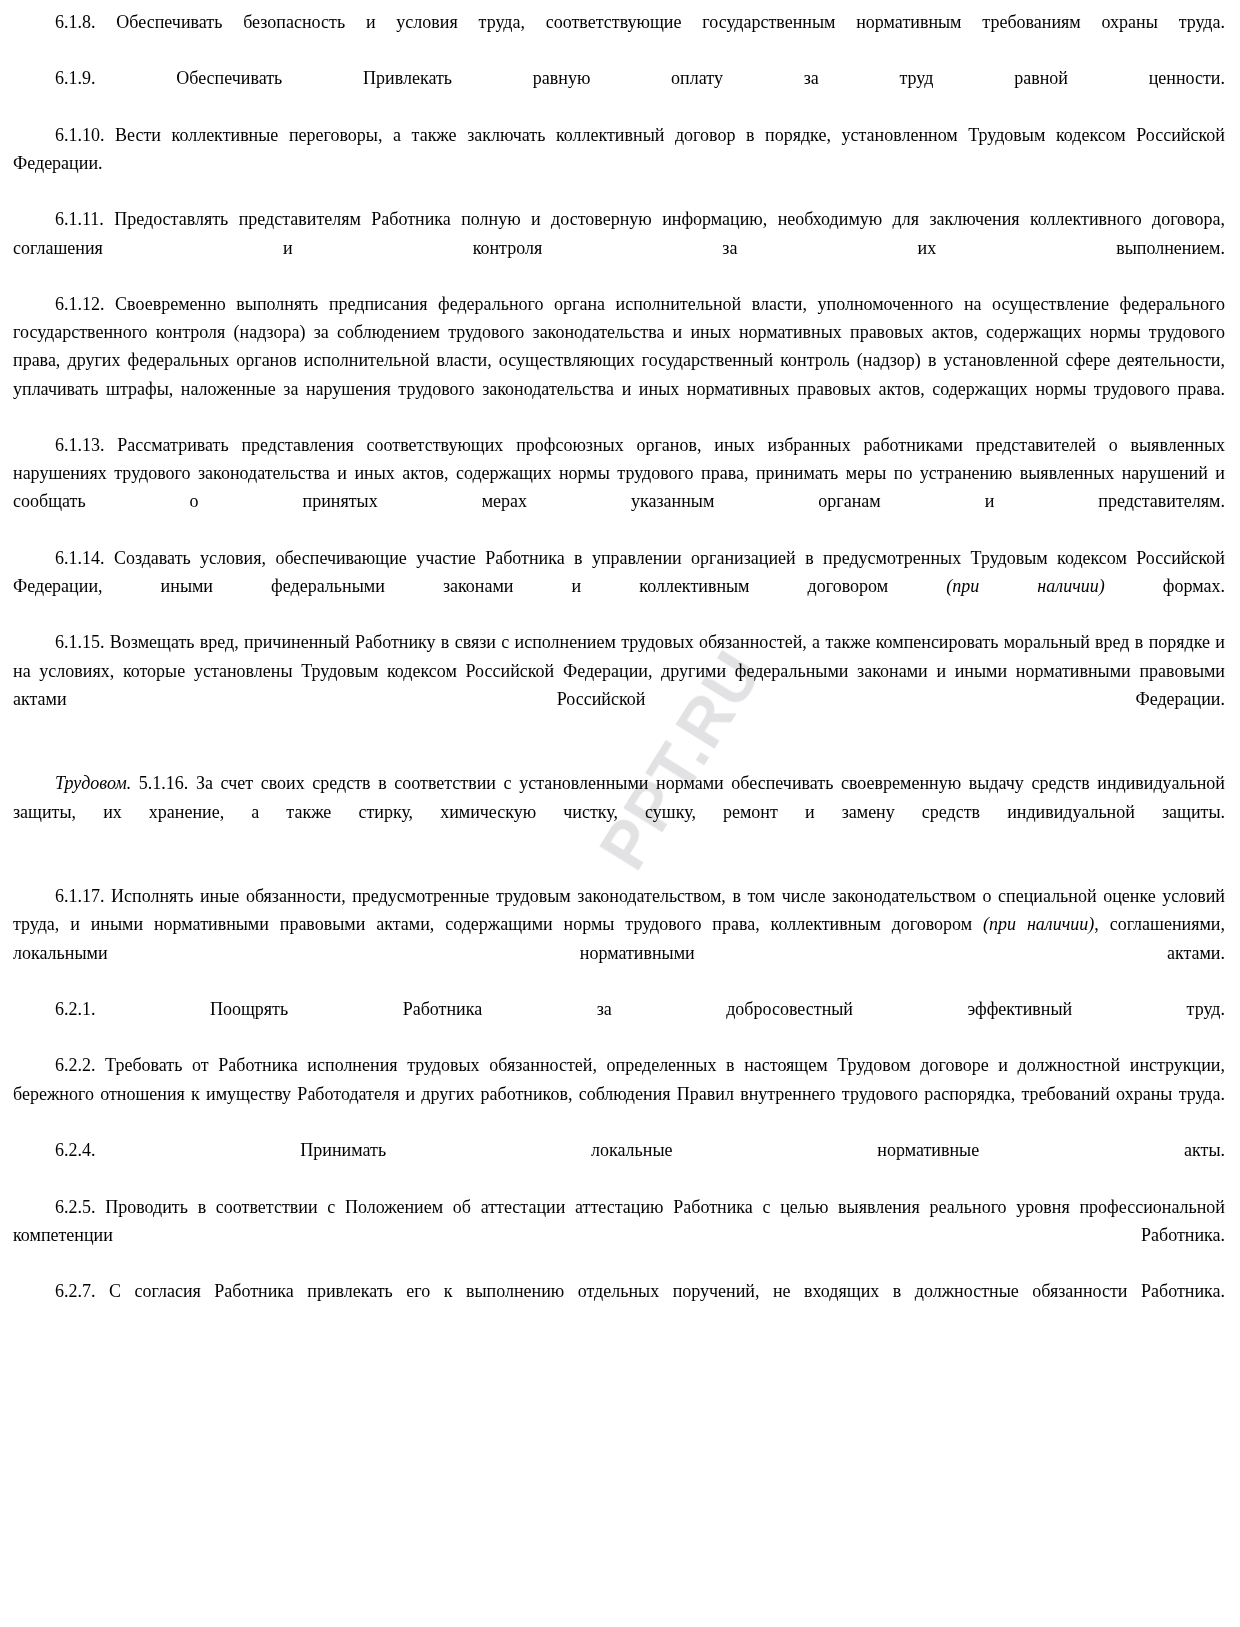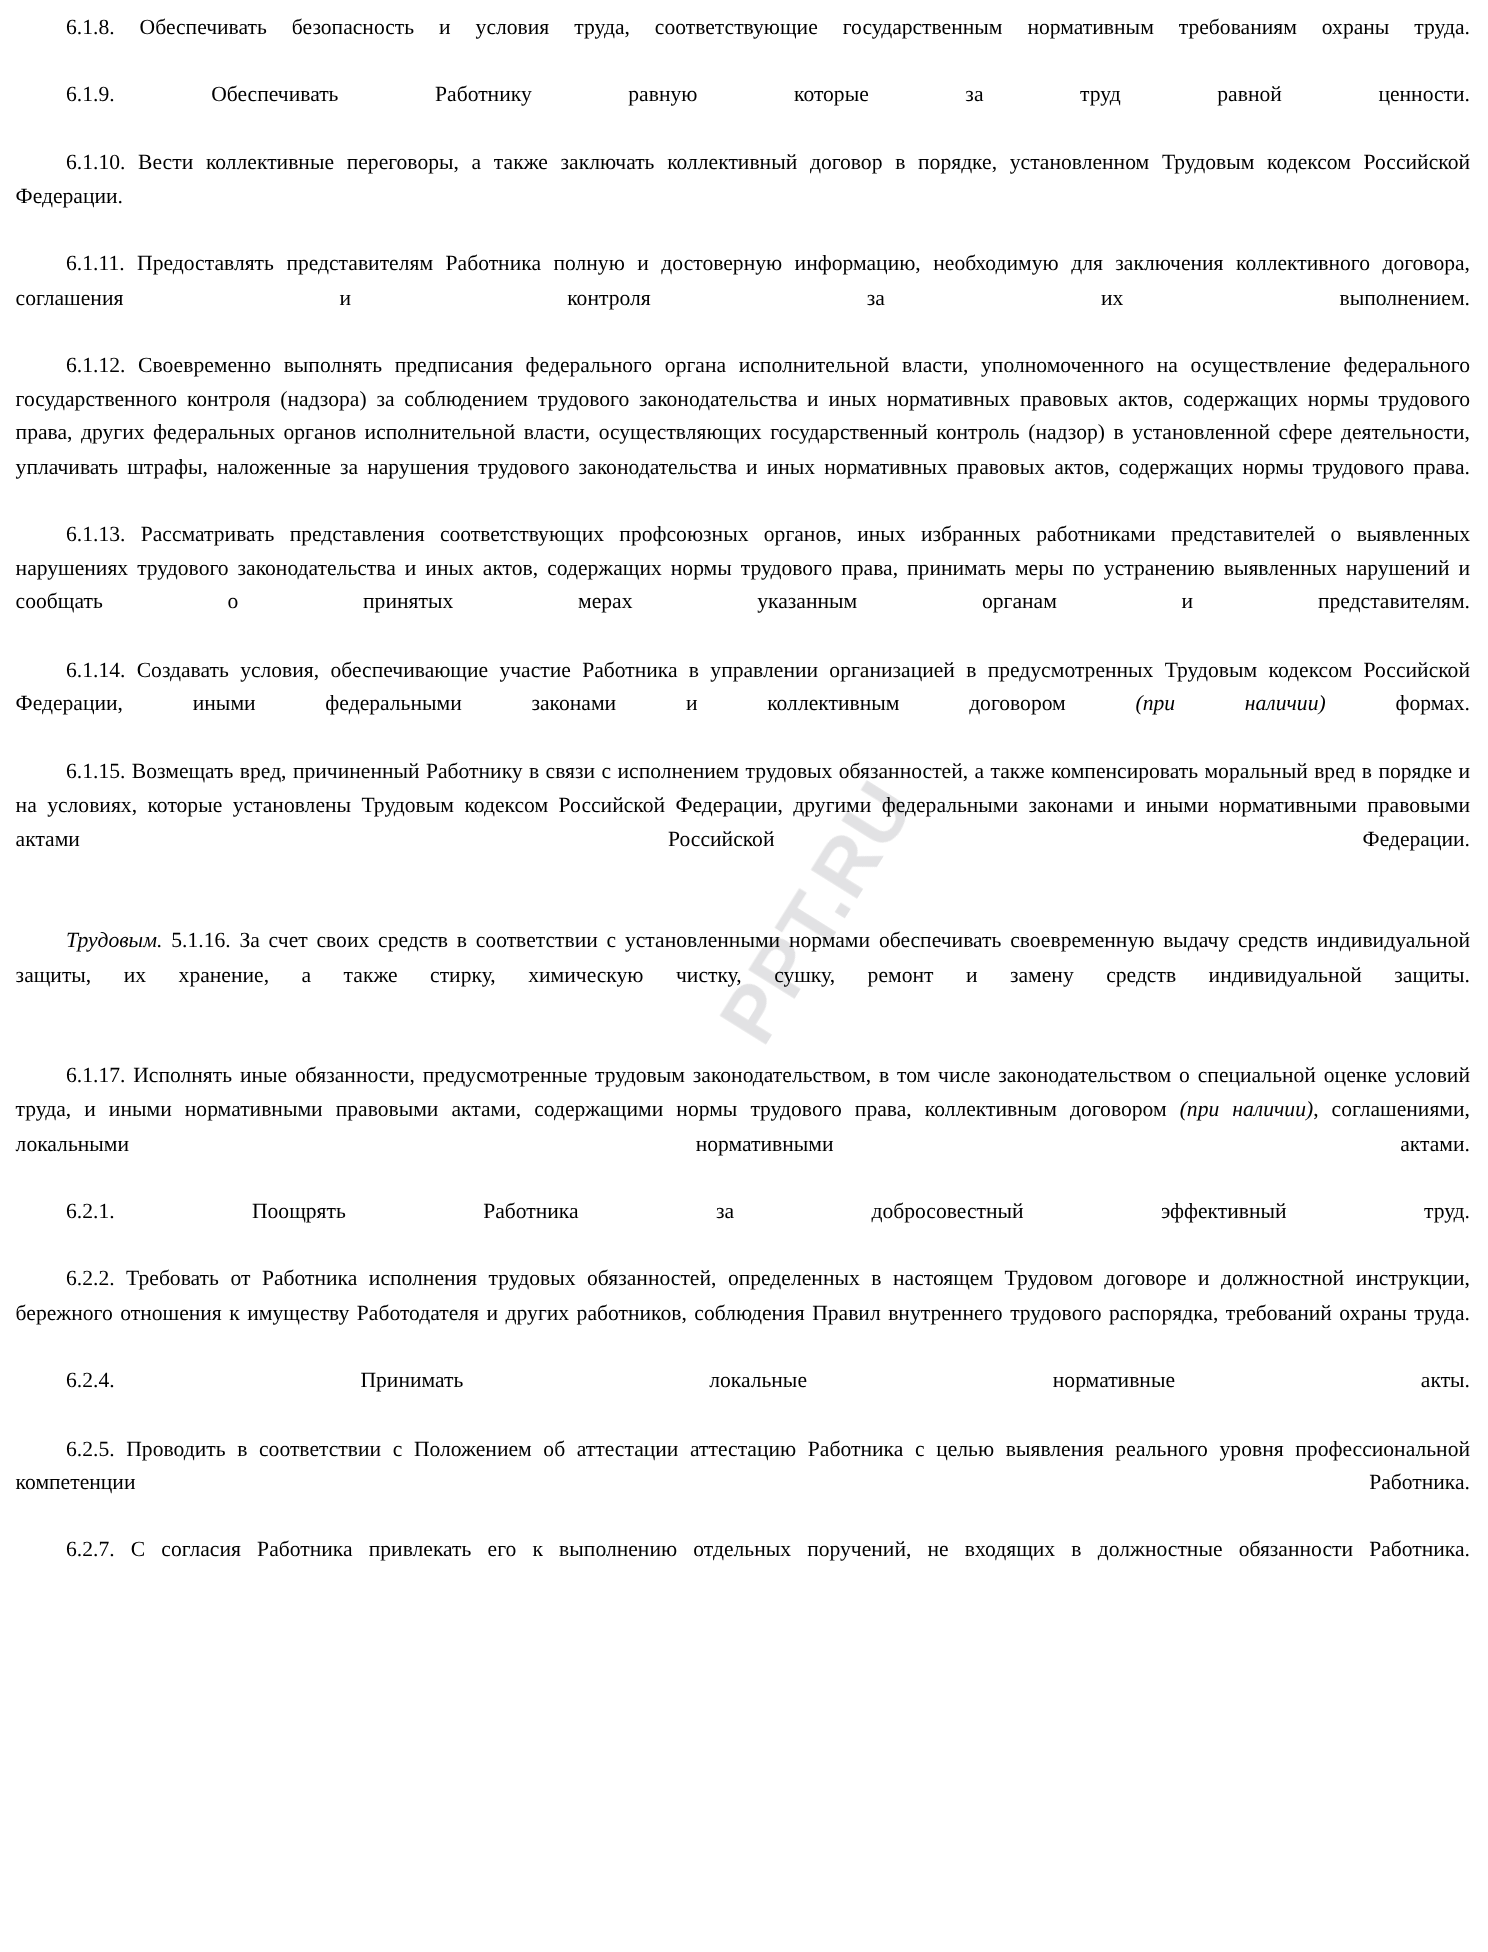--- a/index.html
+++ b/index.html
@@ -88,21 +88,21 @@
     <span>PPT.RU</span>
   </div>
 
   <div class="body-text">
 
     <p class="clause">
       <span>6.1.8. Обеспечивать безопасность и условия труда, соответствующие государственным нормативным требованиям охраны труда.</span>
     </p>
 
     <p class="clause">
-      <span>6.1.9. Обеспечивать Работнику равную которые за труд равной ценности.</span>
+      <span>6.1.9. Обеспечивать Привлекать равную оплату за труд равной ценности.</span>
     </p>
 
     <p class="clause">
       <span>6.1.10. Вести коллективные переговоры, а также заключать коллективный договор в порядке, установленном Трудовым кодексом Российской Федерации.</span>
     </p>
 
     <p class="clause">
       <span>6.1.11. Предоставлять представителям Работника полную и достоверную информацию, необходимую для заключения коллективного договора, соглашения и контроля за их выполнением.</span>
     </p>
 
@@ -118,21 +118,21 @@
       <span>6.1.14. Создавать условия, обеспечивающие участие Работника в управлении организацией в предусмотренных Трудовым кодексом Российской Федерации, иными федеральными законами и коллективным договором </span><em class="it">(при наличии)</em><span> формах.</span>
     </p>
 
     <p class="clause">
       <span>6.1.15. Возмещать вред, причиненный Работнику в связи с исполнением трудовых обязанностей, а также компенсировать моральный вред в порядке и на условиях, которые установлены Трудовым кодексом Российской Федерации, другими федеральными законами и иными нормативными правовыми актами Российской Федерации.</span>
     </p>
 
     <div class="spacer"></div>
 
     <p class="clause">
-      <em class="it">Трудовым.</em><span> 5.1.16. За счет своих средств в соответствии с установленными нормами обеспечивать своевременную выдачу средств индивидуальной защиты, их хранение, а также стирку, химическую чистку, сушку, ремонт и замену средств индивидуальной защиты.</span>
+      <em class="it">Трудовом.</em><span> 5.1.16. За счет своих средств в соответствии с установленными нормами обеспечивать своевременную выдачу средств индивидуальной защиты, их хранение, а также стирку, химическую чистку, сушку, ремонт и замену средств индивидуальной защиты.</span>
     </p>
 
     <div class="spacer"></div>
 
     <p class="clause">
       <span>6.1.17. Исполнять иные обязанности, предусмотренные трудовым законодательством, в том числе законодательством о специальной оценке условий труда, и иными нормативными правовыми актами, содержащими нормы трудового права, коллективным договором </span><em class="it">(при наличии)</em><span>, соглашениями, локальными нормативными актами.</span>
     </p>
 
 
     <p class="clause">

